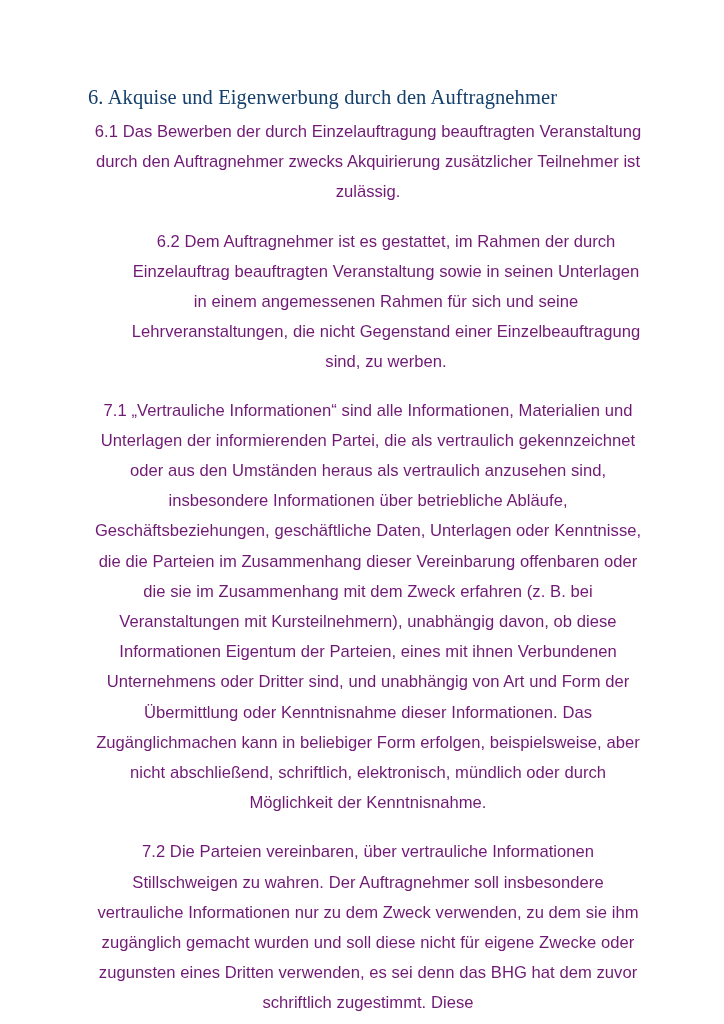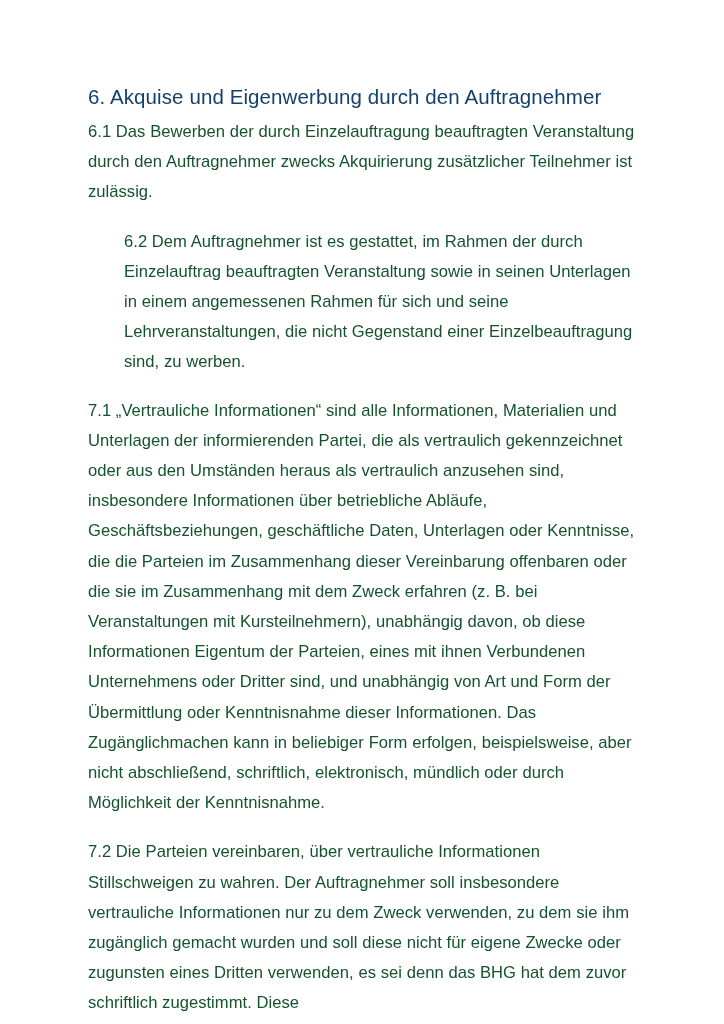--- a/index.html
+++ b/index.html
@@ -26,41 +26,41 @@
 
   .content {
     position: absolute;
     left: 88px;
     top: 84px;
     width: 560px;
   }
 
   
   .section-heading {
-    font-family: Liberation Sans, sans-serif;
+    font-family: Liberation Serif, serif;
     font-size: 20.5px;
     font-weight: 400;
     line-height: 26px;
     color: #14406b;
     margin: 0 0 7px 0;
     letter-spacing: 0.1px;
     white-space: nowrap;
   }
   .section-heading.second {
     margin-top: 27px;
   }
 
   
   .para {
     font-family: "Liberation Sans", sans-serif;
     font-size: 16.6px;
     line-height: 30.2px;
-    color: #14532d;
+    color: #701a75;
     margin: 0 0 19px 0;
-    text-align: left;
+    text-align: center;
     word-spacing: 0.1px;
     letter-spacing: 0.02px;
   }
   .para:last-child {
     margin-bottom: 0;
   }
   .para.tight {
     margin-bottom: 18px;
     margin-left: 36px;
   }

